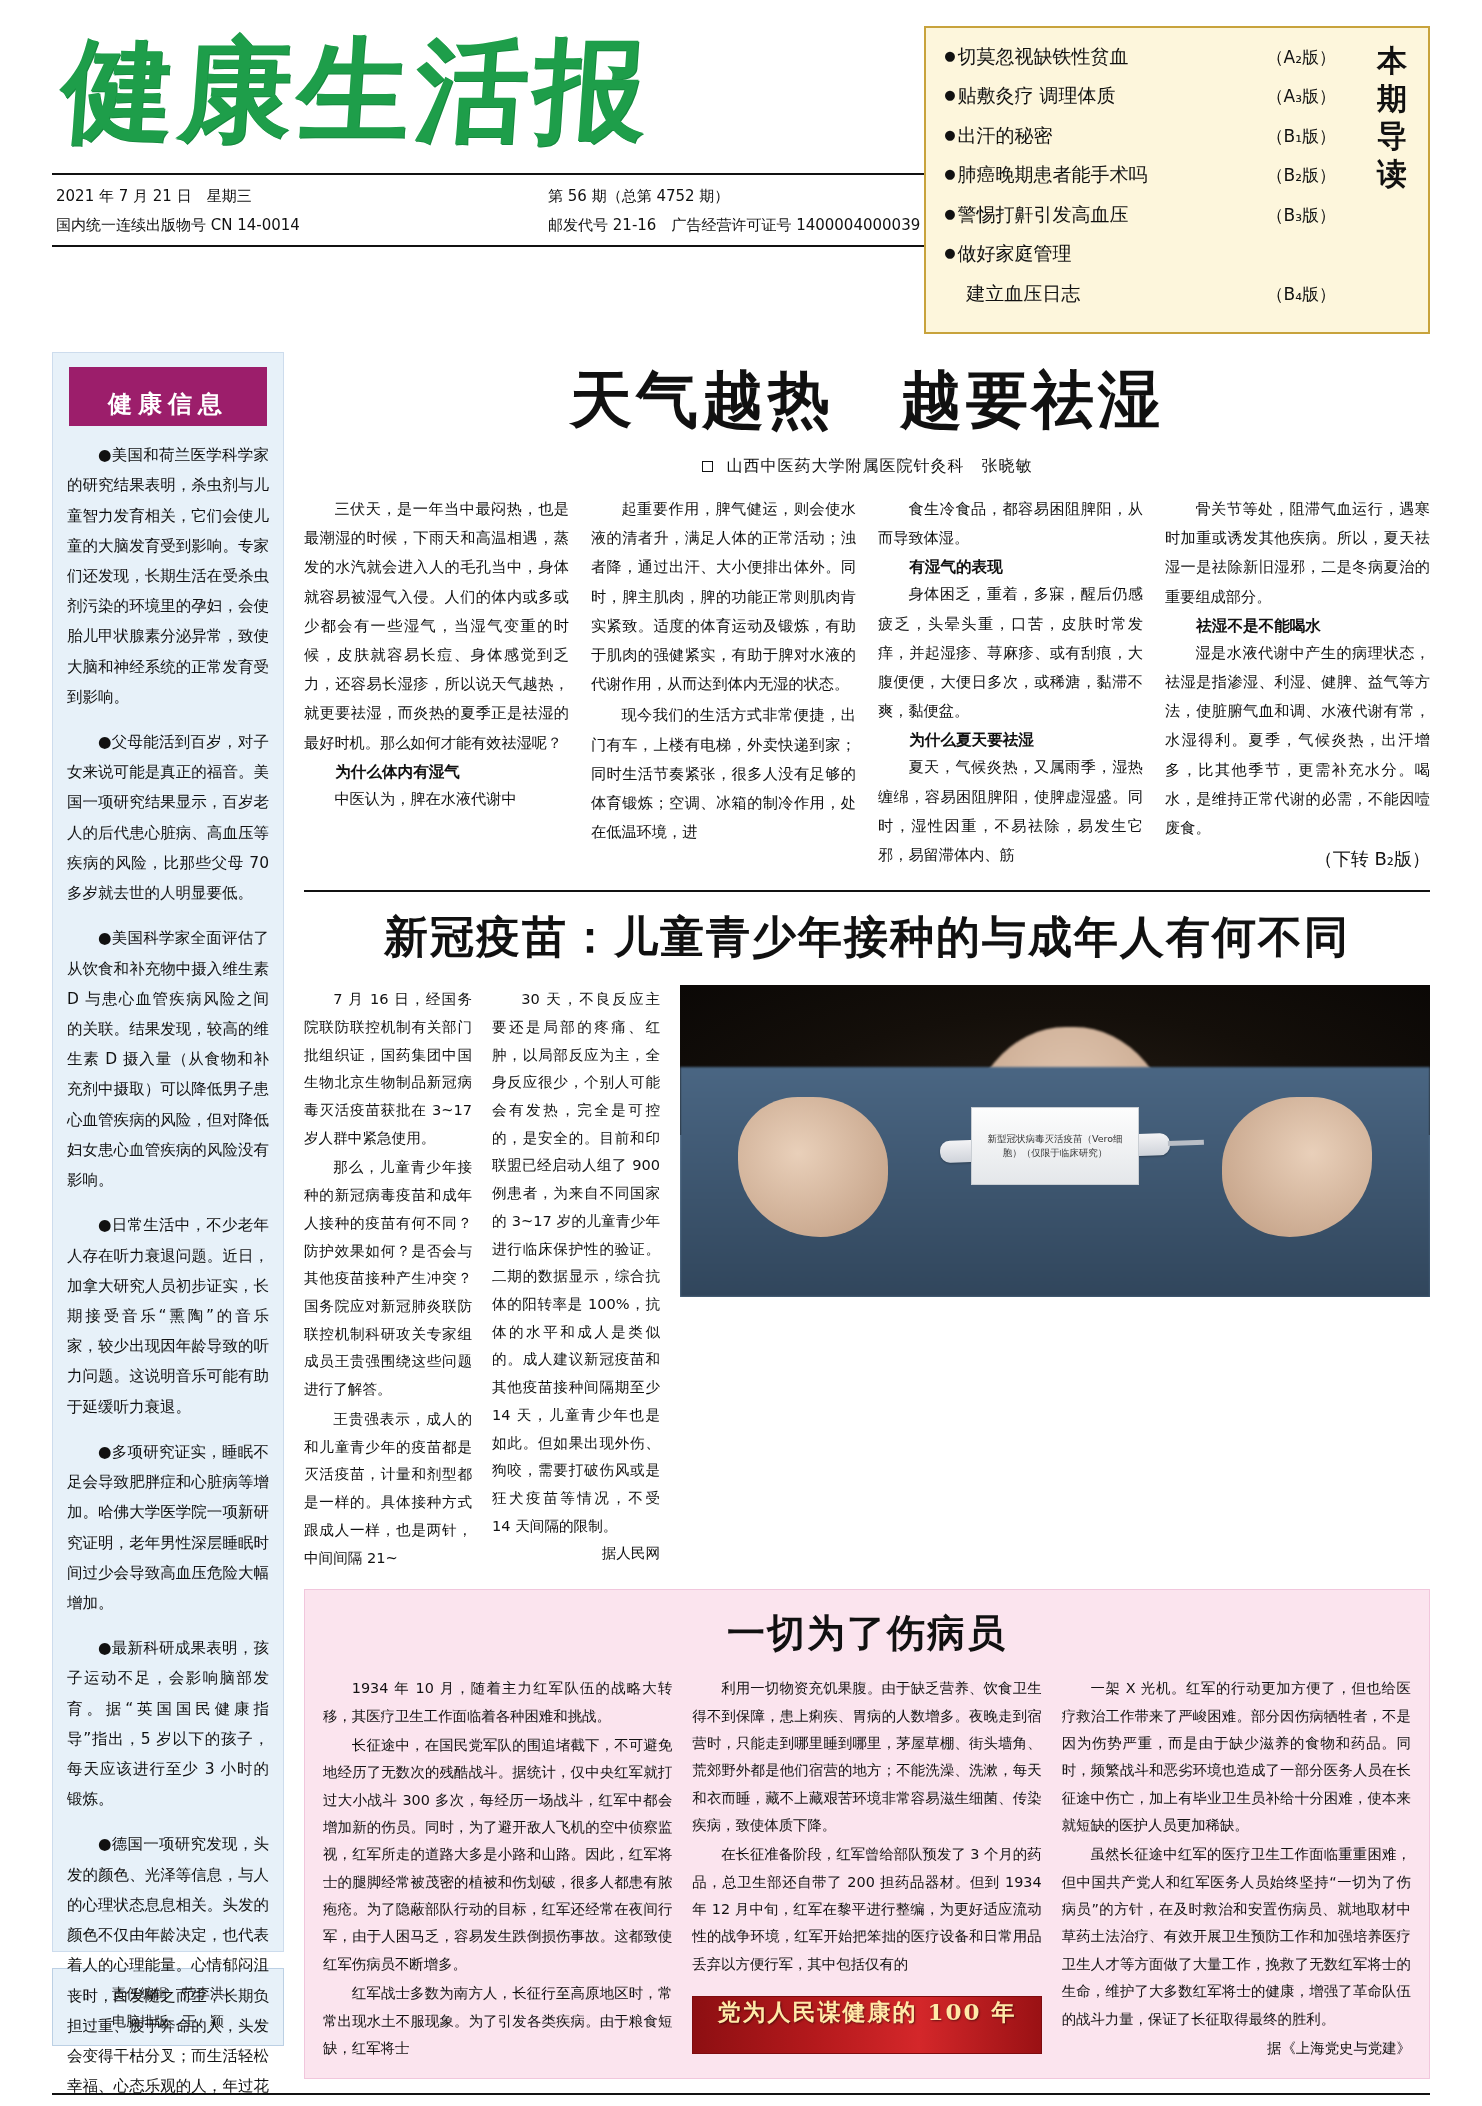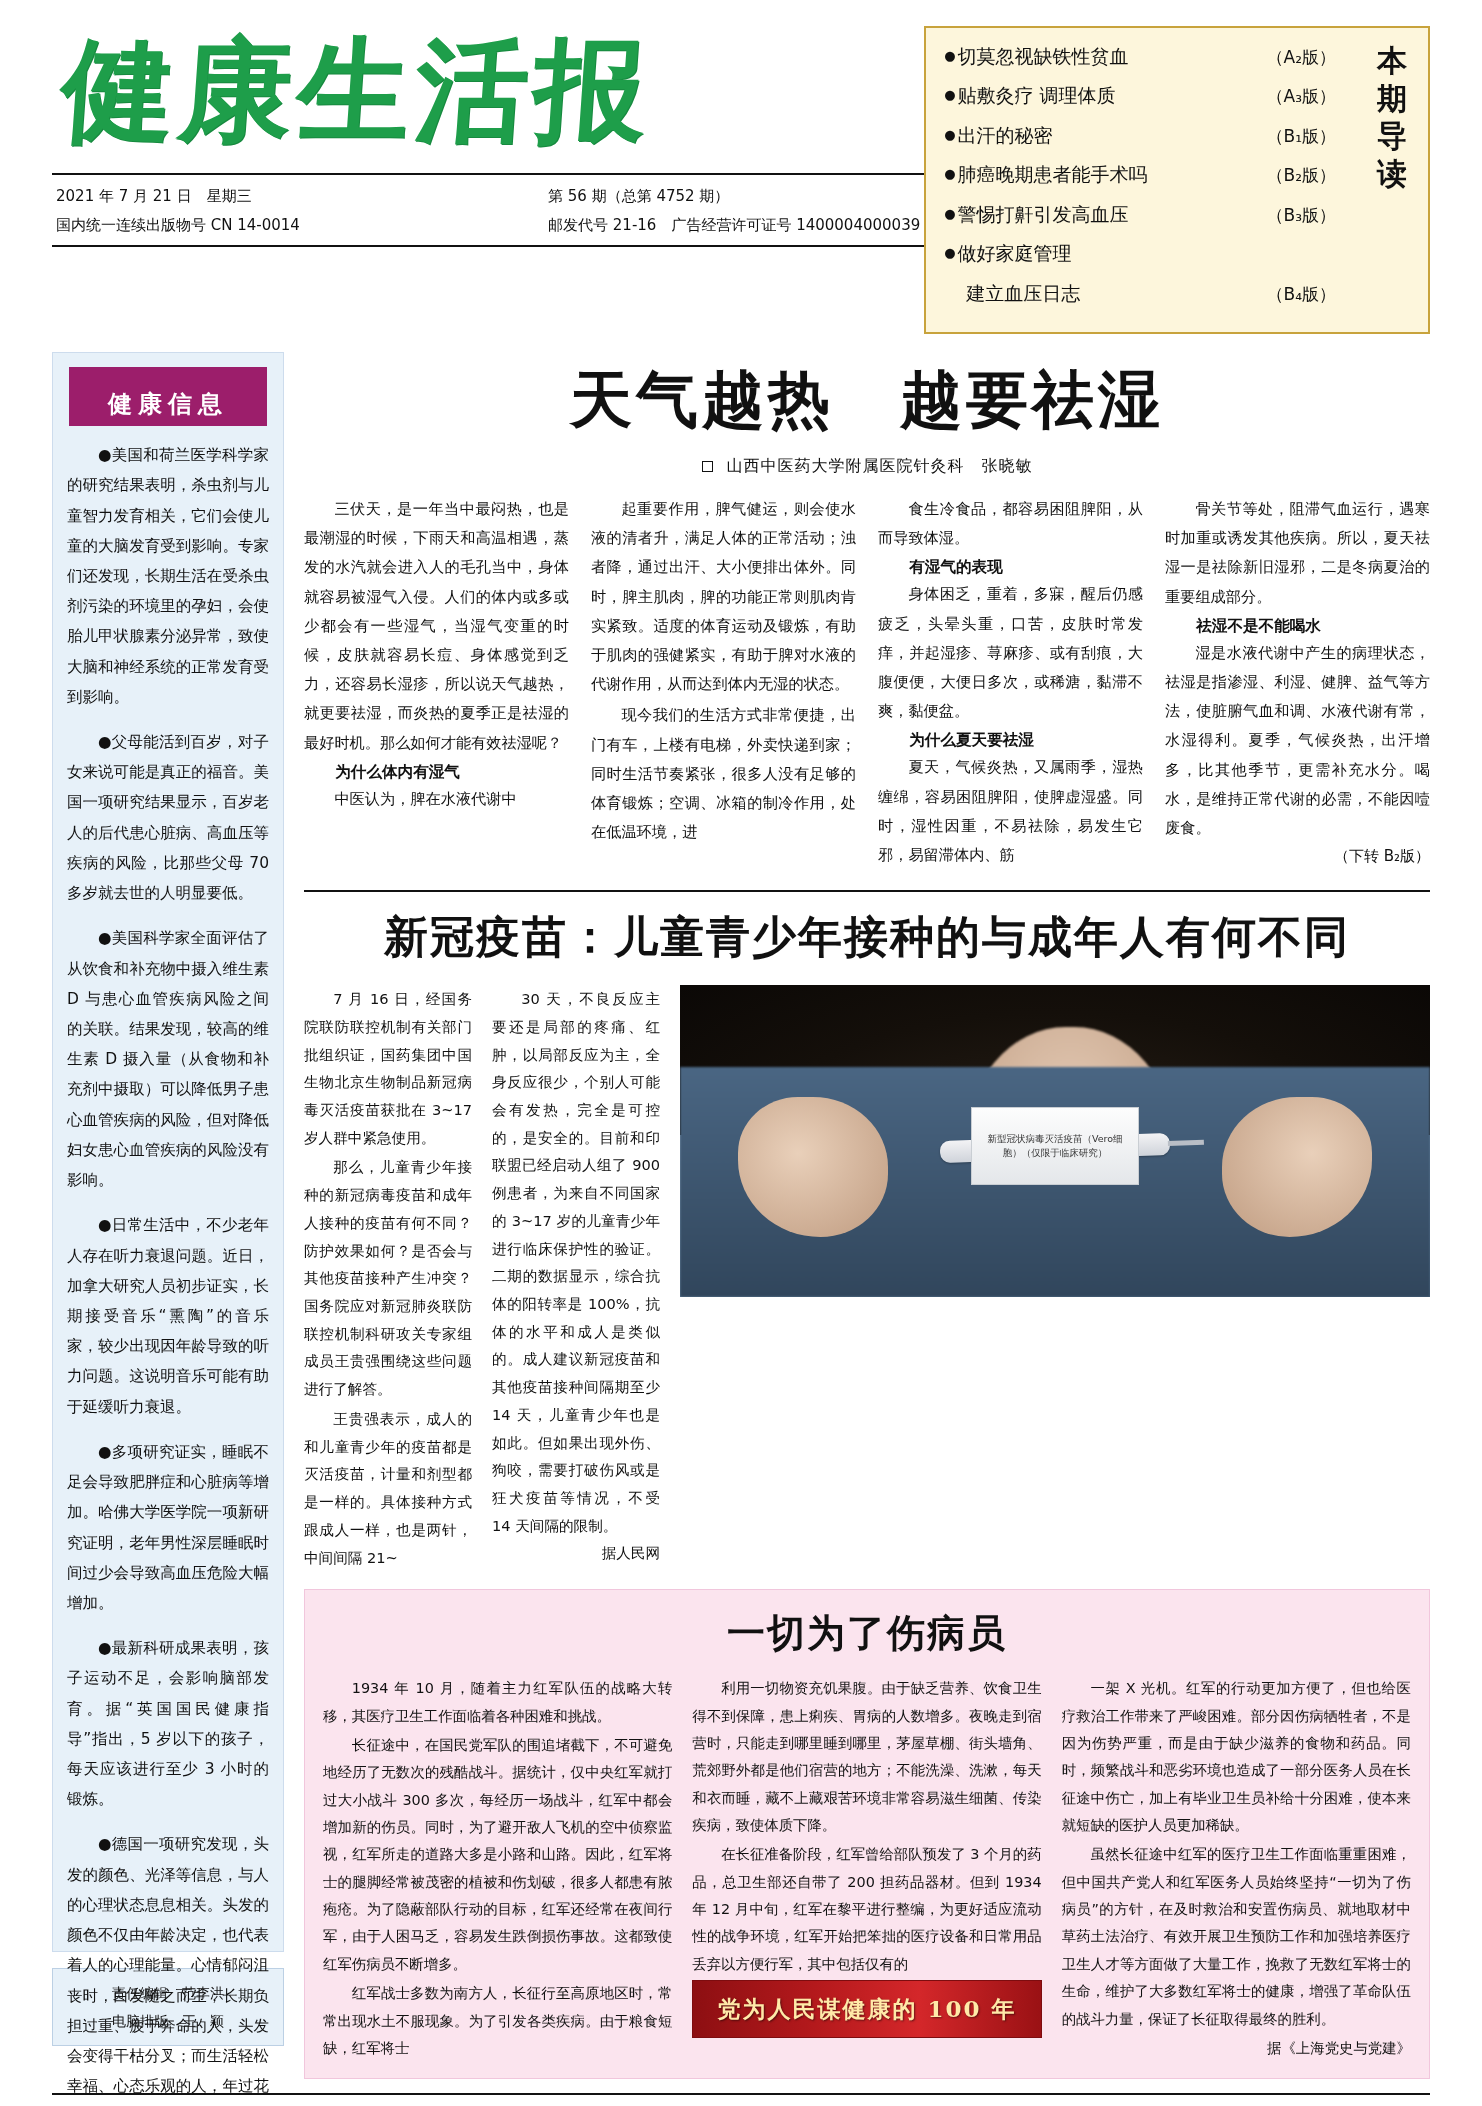--- a/index.html
+++ b/index.html
@@ -81,21 +81,21 @@
     font-size:62px; font-weight:bold; text-align:center; letter-spacing:4px;
     margin:6px 0 14px 0;
   }
   .byline { text-align:center; font-size:16px; margin-bottom:18px; letter-spacing:1px; }
   .byline .sq { display:inline-block; width:11px; height:11px; border:1.5px solid #111; margin-right:14px; vertical-align:middle; }
 
   .cols3 { display:flex; gap:22px; }
   .cols3 .c { flex:1; }
   .art-p { font-size:15.2px; line-height:1.92; text-align:justify; text-indent:2em; margin:0 0 2px 0; }
   .art-h { font-size:15.6px; font-weight:bold; text-indent:2em; margin:4px 0 2px 0; }
-  .art-end { text-align:right; font-size:15px; margin-top:4px; }
+  .art-end { text-align:right; font-size:18px; margin-top:4px; }
 
   .sep { border-top:2px solid #111; margin:18px 0 0 0; }
 
   
   .h2 {
     font-family:"DejaVu Serif", serif;
     font-size:44px; font-weight:bold; text-align:center; letter-spacing:2px;
     margin:16px 0 18px 0;
   }
   .vac-wrap { display:flex; gap:20px; }
@@ -125,23 +125,23 @@
   
   .pink {
     margin-top:16px; background:#fbe4ee; border:1px solid #f1c6dc; padding:12px 18px 14px 18px;
   }
   .h3 { font-family:"DejaVu Serif", serif; font-size:38px; font-weight:bold; text-align:center; margin:6px 0 16px 0; letter-spacing:2px; }
   .pink-cols { display:flex; gap:20px; }
   .pink-cols .c { flex:1; }
   .pink-p { font-size:14.4px; line-height:1.9; text-align:justify; text-indent:2em; margin:0 0 2px 0; }
   .pink-src { text-align:right; font-size:14.4px; margin-top:6px; }
   .banner {
-    margin-top:2px; height:58px; position:relative; overflow:hidden;
+    margin-top:18px; height:58px; position:relative; overflow:hidden;
     background:linear-gradient(90deg,#8d0f12 0%,#b4191c 35%,#d4272a 65%,#9a1114 100%);
-    display:flex; align-items:center; justify-content:center;
+    display:flex; justify-content:center;
     border:1px solid #7d0c0f;
   }
   .banner span {
     color:#ffe9a8; font-size:23px; font-weight:bold; letter-spacing:2px;
     font-family:"DejaVu Serif", serif; text-shadow:1px 1px 2px rgba(0,0,0,.5);
   }
 
   
   .footer-rule { border-top:2px solid #111; margin-top:14px; }
   .footer {

